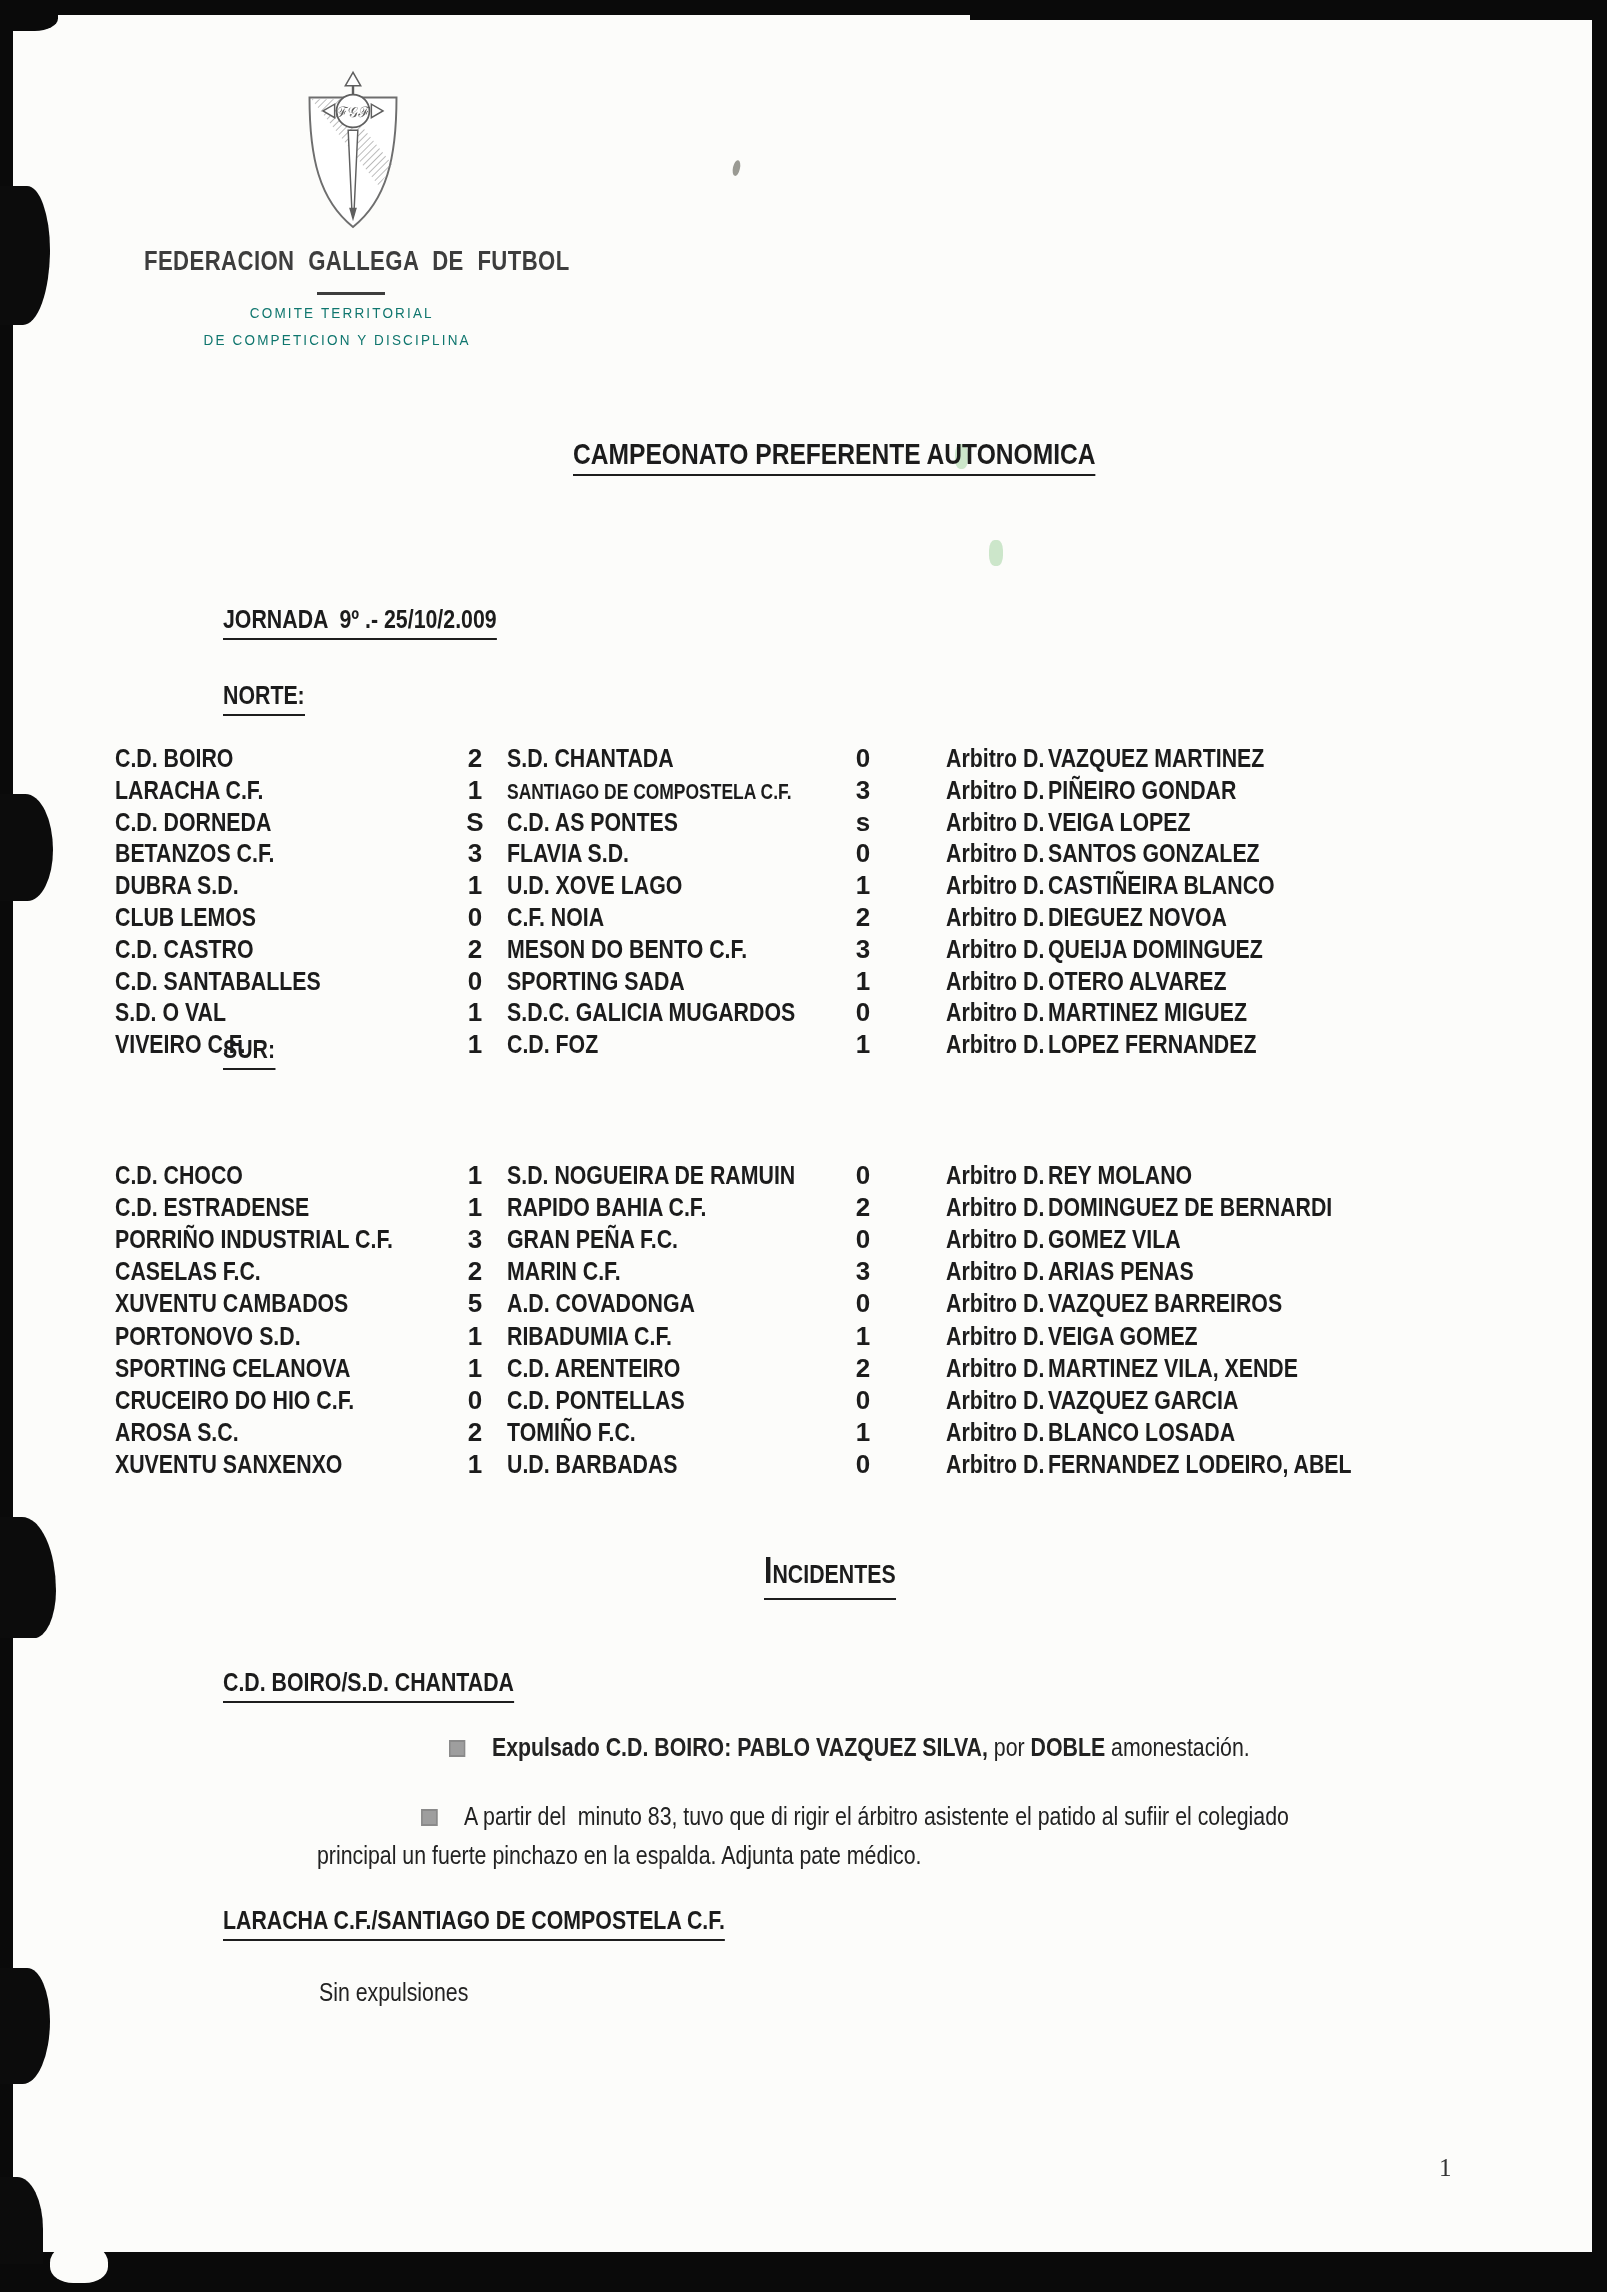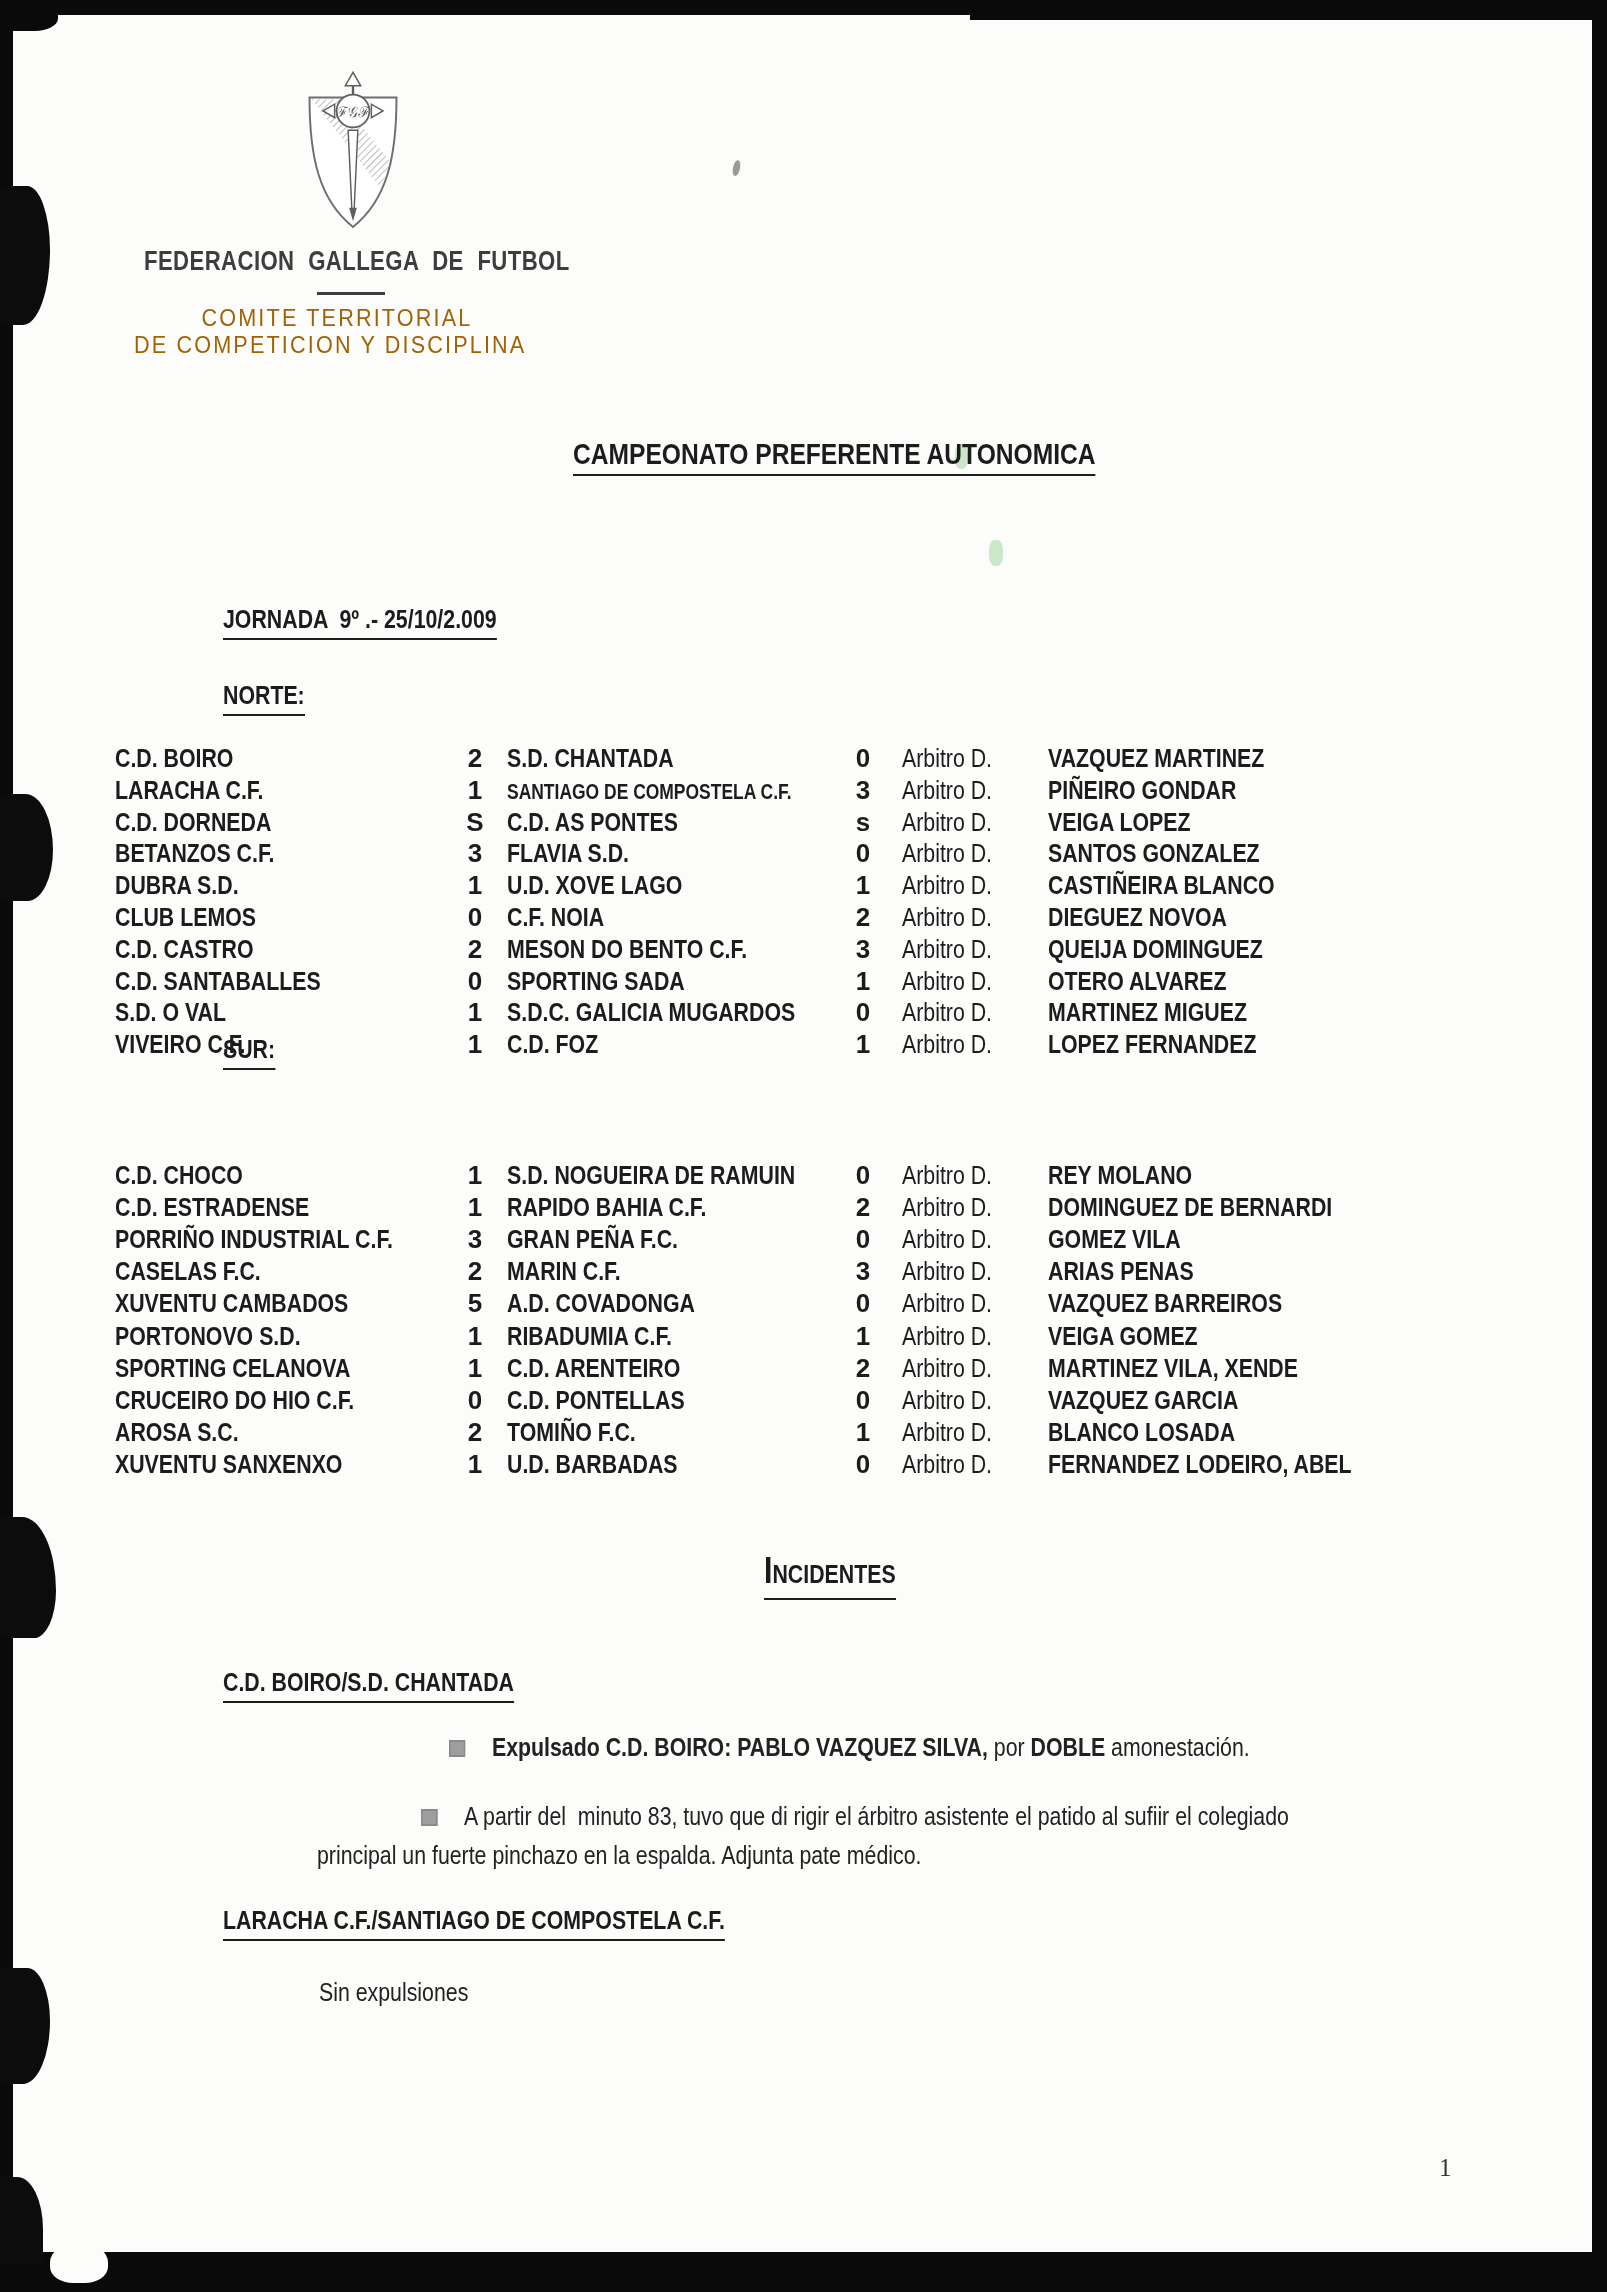--- a/index.html
+++ b/index.html
@@ -9,33 +9,33 @@
   .abs{position:absolute;}
   .cx{display:inline-block;transform:scaleX(.82);transform-origin:0 0;white-space:pre;}
   .cx9{display:inline-block;transform:scaleX(.9);transform-origin:0 0;white-space:pre;}
   .b{font-weight:bold;}
   .ul{border-bottom:2.9px solid #1d1d1d;padding-bottom:2.9px;}
   
   .edge{position:absolute;background:#0a0a0a;}
   .blob{position:absolute;left:0;background:#0c0c0c;}
   
   .org{font-size:27px;font-weight:bold;color:#3d3d3d;word-spacing:8.7px;letter-spacing:0.5px;}
-  .committee{font-size:24px;color:#a16207;letter-spacing:2.4px;}
+  .committee{font-size:15px;color:#0f766e;letter-spacing:2.4px;}
   
   .doctitle{font-size:30px;font-weight:bold;}
   .h2{font-size:26px;font-weight:bold;}
   
   .rows{position:absolute;left:0;width:1608px;}
   .mrow{position:absolute;left:0;width:1580px;height:32px;line-height:32px;font-size:26px;font-weight:bold;}
   .cell{position:absolute;top:0;height:32px;line-height:32px;}
   .c-home{left:115px;}
   .c-s1{left:448px;width:54px;text-align:center;}
   .c-away{left:507px;}
   .c-s2{left:836px;width:54px;text-align:center;}
-  .c-arb{left:902px;font-weight:normal;}
+  .c-arb{left:946px;font-weight:bold;}
   .c-ref{left:1048px;}
   .small-away .aw{font-size:21.3px;}
   
   .bullet-sq{display:inline-block;width:20.4px;height:17.5px;background:#9e9e9e;box-shadow:inset 0 0 0 1.9px #8a8a8a;
              vertical-align:baseline;margin-right:32px;transform:translateY(1px);}
   .para{font-size:26px;line-height:39px;color:#222;}
   .pgnum{font-family:"Liberation Serif","DejaVu Serif",serif;font-size:25px;color:#333;}
   .speck{position:absolute;background:#9a9a93;border-radius:50%;}
   .tint{position:absolute;background:#4fae4f;opacity:.28;border-radius:40%;}
 </style>

